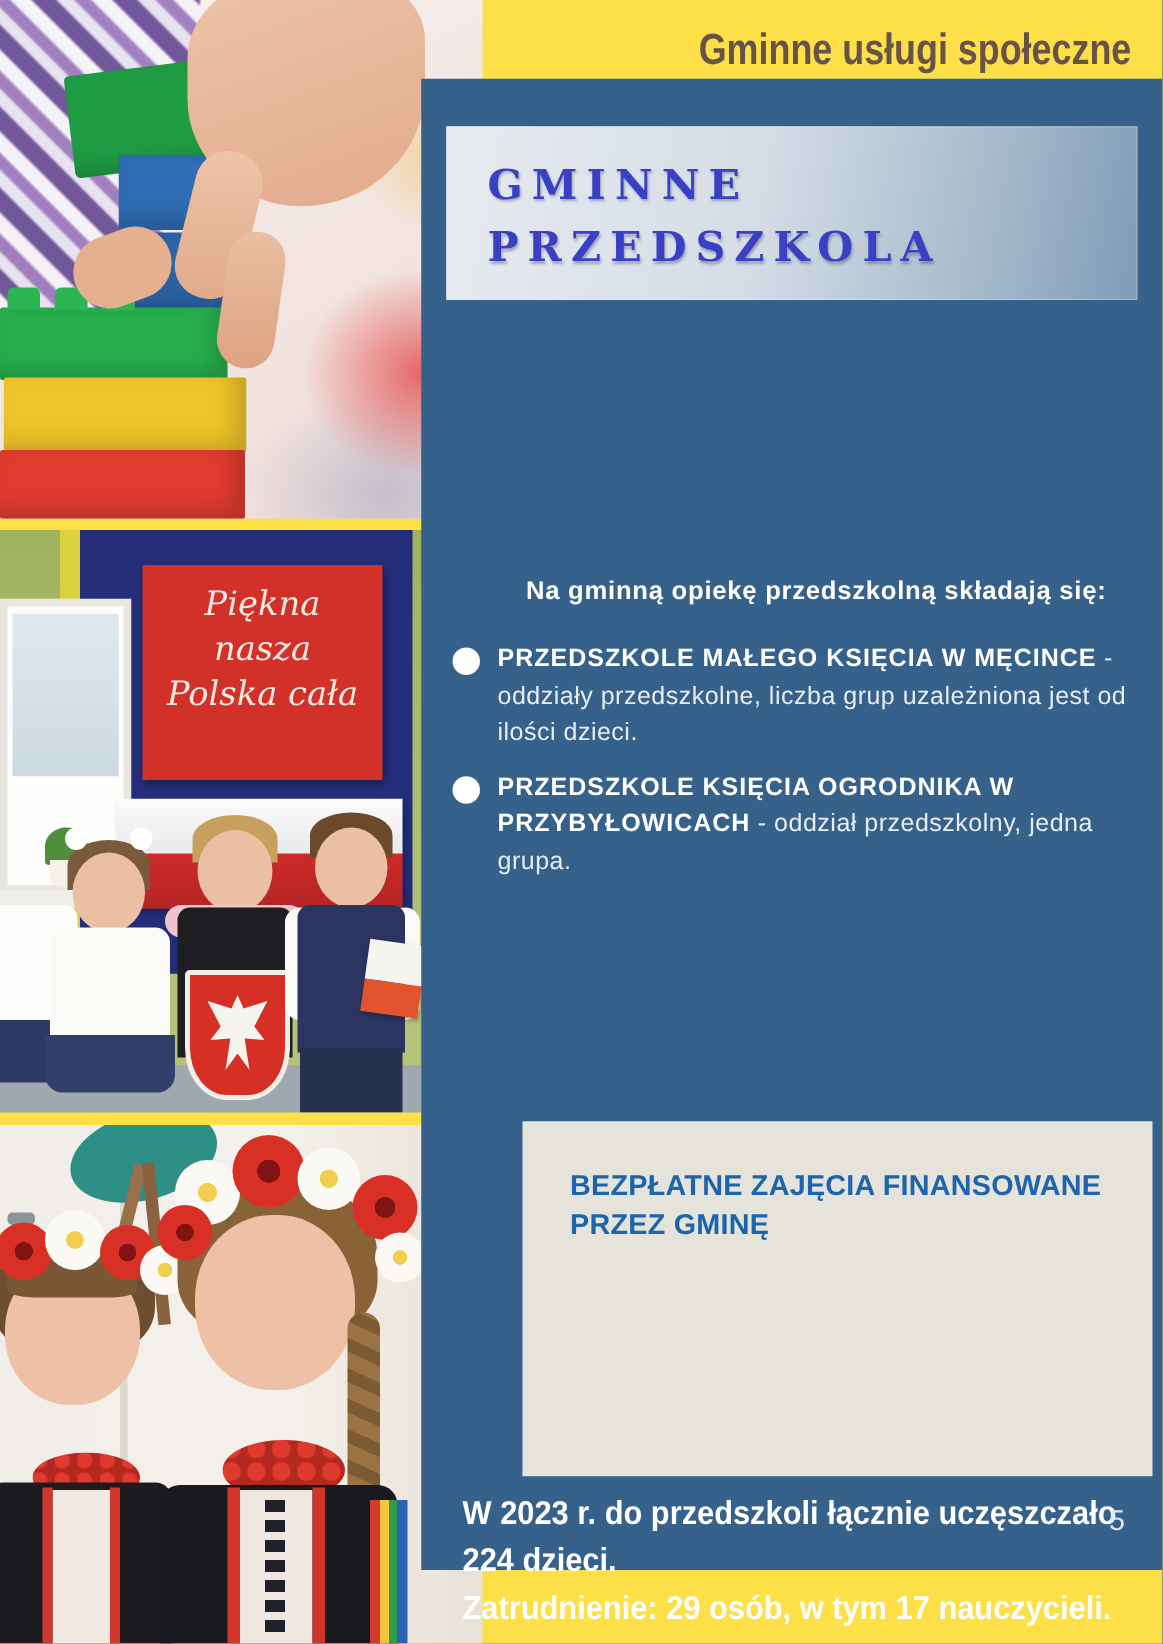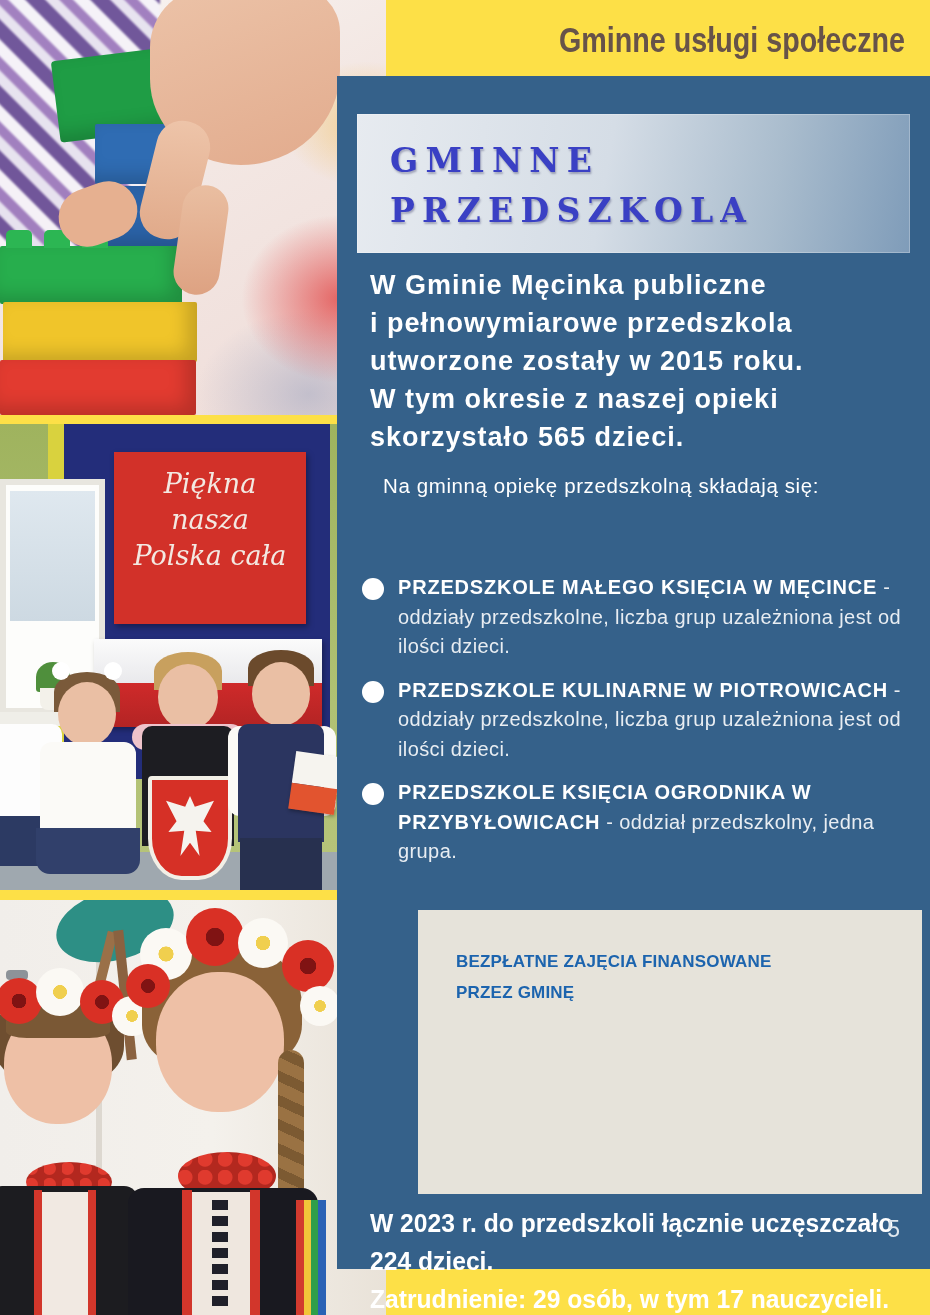--- a/index.html
+++ b/index.html
@@ -11,21 +11,21 @@
   }
   
   .band-title {
     position:absolute; top:20px; right:25px;
     font-size:35px; font-weight:bold; color:#675349;
     letter-spacing:0px; transform:scaleX(.82); transform-origin:right center;
     white-space:nowrap;
   }
   
   .panel {
-    position:absolute; left:337px; top:76px; width:593px; height:1193px;
+    position:absolute; left:337px; top:63px; width:593px; height:1193px;
     background:#35618a;
   }
   .hero {
     position:absolute; left:20px; top:38px; width:553px; height:139px;
     background:linear-gradient(100deg,#e7ebf0 0%, #d5dde6 45%, #a9bccd 75%, #7f9cb9 100%);
     box-shadow:inset 0 0 0 1px rgba(255,255,255,.25);
     padding:22px 0 0 33px;
   }
   .hero-title {
     font-family:"DejaVu Serif", serif; font-weight:bold;
@@ -33,37 +33,37 @@
     color:#3a40c4; text-shadow:1px 2px 2px rgba(40,40,90,.35);
     white-space:pre-line;
   }
   .intro {
     position:absolute; left:33px; top:190px; width:550px;
     color:#ffffff; font-size:27px; font-weight:bold; line-height:38px;
     letter-spacing:1px; white-space:pre-line;
   }
   .list-heading {
     position:absolute; left:46px; top:398px; width:540px;
-    color:#ffffff; font-size:20.5px; font-weight:normal; letter-spacing:.6px;
-  }
-  .klist { position:absolute; left:25px; top:450px; width:555px;margin-top:47px; }
+    color:#ffffff; font-size:20.5px; font-weight:bold; letter-spacing:.6px;text-align:center;
+  }
+  .klist { position:absolute; left:25px; top:450px; width:555px; }
   .kitem { position:relative; padding-left:36px; margin-bottom:14px;
            color:#e8edf2; font-size:20px; line-height:29.5px; letter-spacing:.4px; }
   .kitem .dot {
     position:absolute; left:0; top:5px; width:22px; height:22px;
     border-radius:50%; background:#ffffff;
   }
   .kitem b { color:#ffffff; letter-spacing:.8px; }
   
   .activities-box {
     position:absolute; left:81px; top:834px; width:504px; height:284px;
     background:#e6e3da; padding:36px 28px 0 38px;
   }
   .activities-title {
-    color:#1c64ae; font-size:17px; font-weight:bold; line-height:31px;
+    color:#1c64ae; font-size:23px; font-weight:bold; line-height:31px;
     letter-spacing:.2px; white-space:pre-line;
   }
   .activities-list {
     margin-top:20px; font-family:"Liberation Serif", serif;
     color:#3f6d9e; font-size:20px; line-height:29px; white-space:pre-line;
   }
   
   .footer-stats {
     position:absolute; left:33px; top:1128px; width:600px;
     color:#ffffff; font-size:26.5px; font-weight:bold; line-height:38px;
@@ -295,39 +295,30 @@
     <div class="ribbons"></div>
   </div>
 
   <div class="panel">
 
     <div class="hero">
       <div class="hero-title">GMINNE
 PRZEDSZKOLA</div>
     </div>
 
-    <div class="intro">W Gminie Męcinka publiczne
-i pełnowymiarowe przedszkola
-utworzone zostały w 2015 roku.
-W tym okresie z naszej opieki
-skorzystało 565 dzieci.</div>
 
     <div class="list-heading">Na gminną opiekę przedszkolną składają się:</div>
 
     <div class="klist">
       <div class="kitem">
         <span class="dot"></span>
         <b>PRZEDSZKOLE MAŁEGO KSIĘCIA W MĘCINCE</b><span> - </span><span>oddziały przedszkolne, liczba grup uzależniona jest od ilości dzieci.</span>
       </div>
       <div class="kitem">
         <span class="dot"></span>
-        <b>PRZEDSZKOLE KULINARNE W PIOTROWICACH</b><span> - </span><span>oddziały przedszkolne, liczba grup uzależniona jest od ilości dzieci.</span>
-      </div>
-      <div class="kitem">
-        <span class="dot"></span>
         <b>PRZEDSZKOLE KSIĘCIA OGRODNIKA W PRZYBYŁOWICACH</b><span> - </span><span>oddział przedszkolny, jedna grupa.</span>
       </div>
     </div>
 
     <div class="activities-box">
       <div class="activities-title">BEZPŁATNE ZAJĘCIA FINANSOWANE
 PRZEZ GMINĘ</div>
     </div>
 
     <div class="footer-stats">W 2023 r. do przedszkoli łącznie uczęszczało 224 dzieci.

